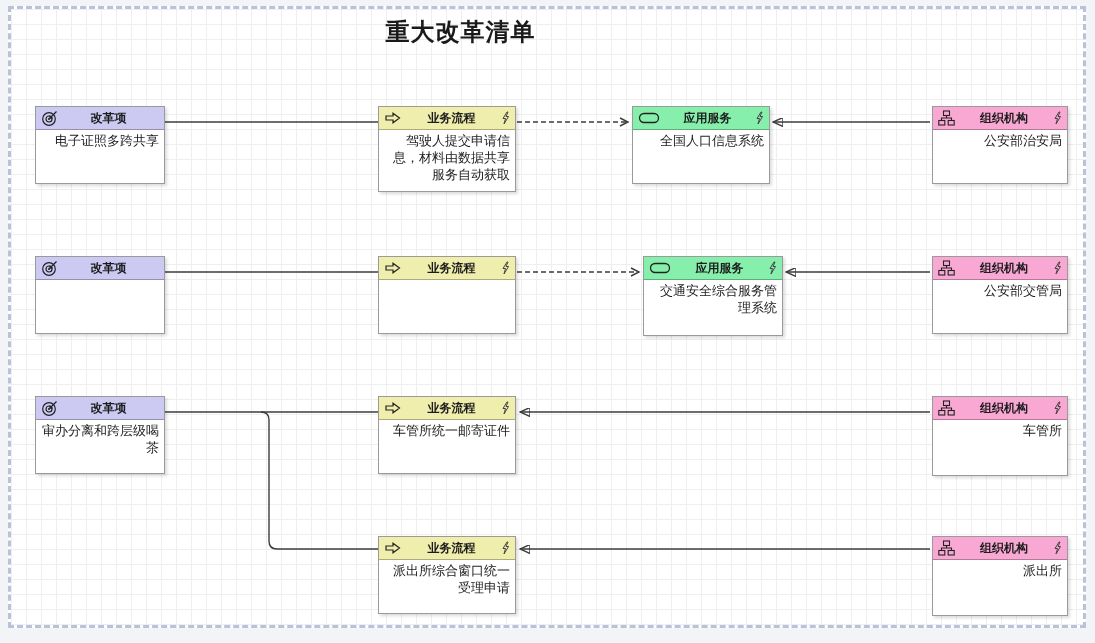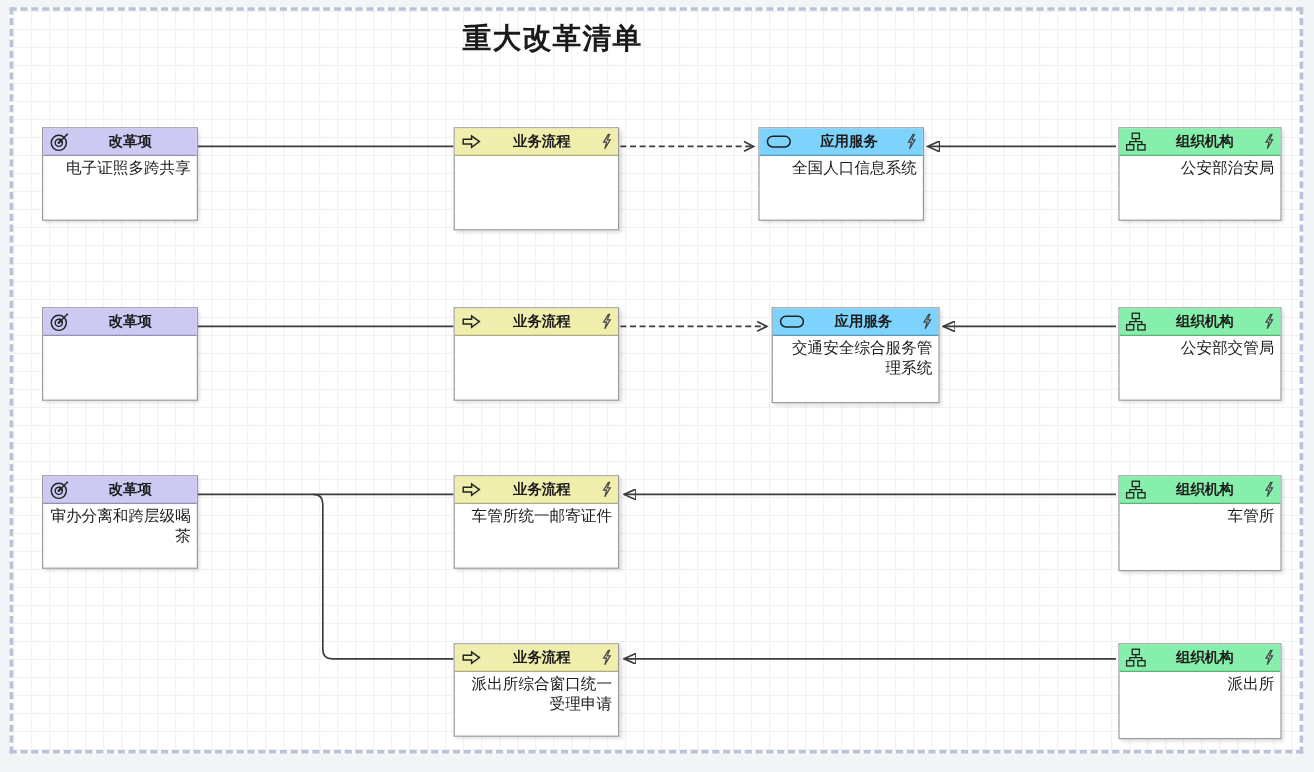--- a/index.html
+++ b/index.html
@@ -36,22 +36,22 @@
   .node-header {
     height:23px; flex:0 0 23px;
     display:flex; align-items:center;
     padding:0 5px;
     border-bottom:1px solid rgba(0,0,0,0.28);
     font-size:12px; font-weight:600; color:#1c1c1c;
   }
   .node-header .type-label { flex:1; text-align:center; }
   .hdr-reform  { background:#ccc9f3; }
   .hdr-process { background:#f0eead;font-family:Liberation Mono, monospace; }
-  .hdr-service { background:#7dd3fc; }
-  .hdr-org     { background:#86efac; }
+  .hdr-service { background:#86efac; }
+  .hdr-org     { background:#f9a8d4; }
   .node-body {
     flex:1; padding:3px 5px 2px;
     text-align:right; font-size:13px; line-height:1.3;
   }
   .icon { display:inline-flex; align-items:center; justify-content:center; }
   .icon svg { display:block; }
   .edges { position:absolute; inset:0; width:1095px; height:643px; }
   .edges path { fill:none; stroke:#3c3c3c; stroke-width:1.4; }
   .edges path.dashed { stroke-dasharray:5 3; }
 </style>
@@ -108,20 +108,21 @@
             <path d="M2 5 H9 V2.2 L15.5 7 L9 11.8 V9 H2 Z" fill="none" stroke="#222" stroke-width="1.2"></path>
           </svg>
       </span>
       <span class="type-label">业务流程</span>
       <span class="icon">
         <svg width="9" height="14" viewBox="0 0 9 14">
             <path d="M6 1 L2 7.5 H4.5 L3 13 L7.5 5.5 H5 L7 1 Z" fill="none" stroke="#444" stroke-width="1"></path>
           </svg>
       </span>
     </div>
+    <div class="node-body">驾驶人提交申请信息，材料由数据共享服务自动获取</div>
   </div>
 
   <div class="node" style="left:632px;top:82px;width:138px;height:78px;">
     <div class="node-header hdr-service">
       <span class="icon">
         <svg width="22" height="12" viewBox="0 0 22 12">
             <rect x="1.5" y="1.5" width="19" height="9" rx="4.5" fill="none" stroke="#222" stroke-width="1.3"></rect>
           </svg>
       </span>
       <span class="type-label">应用服务</span>

